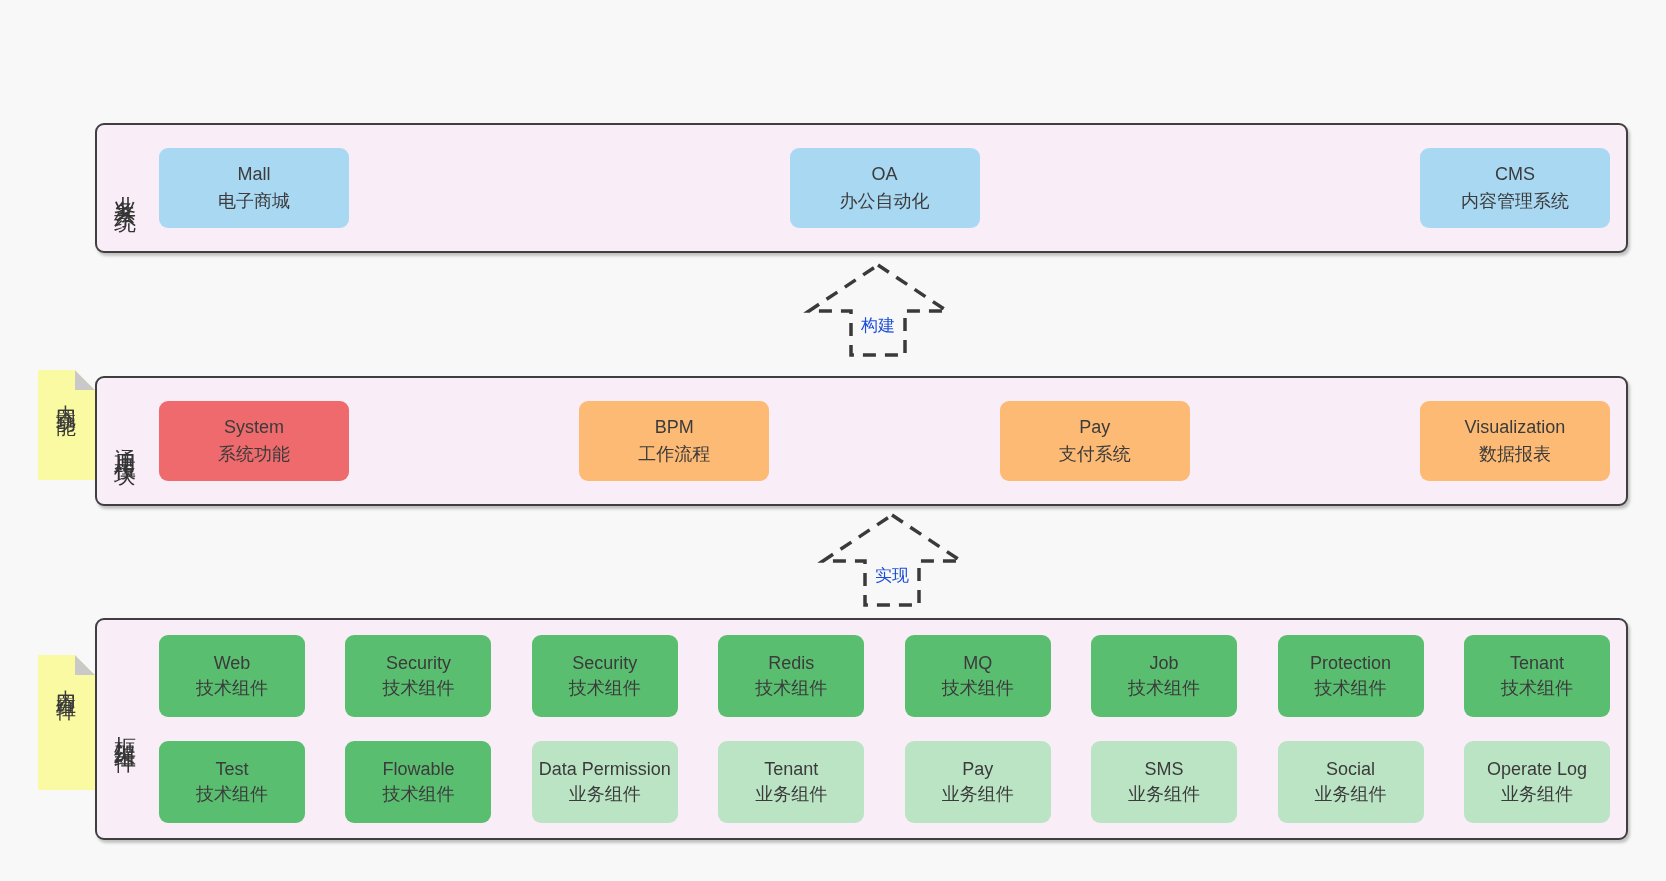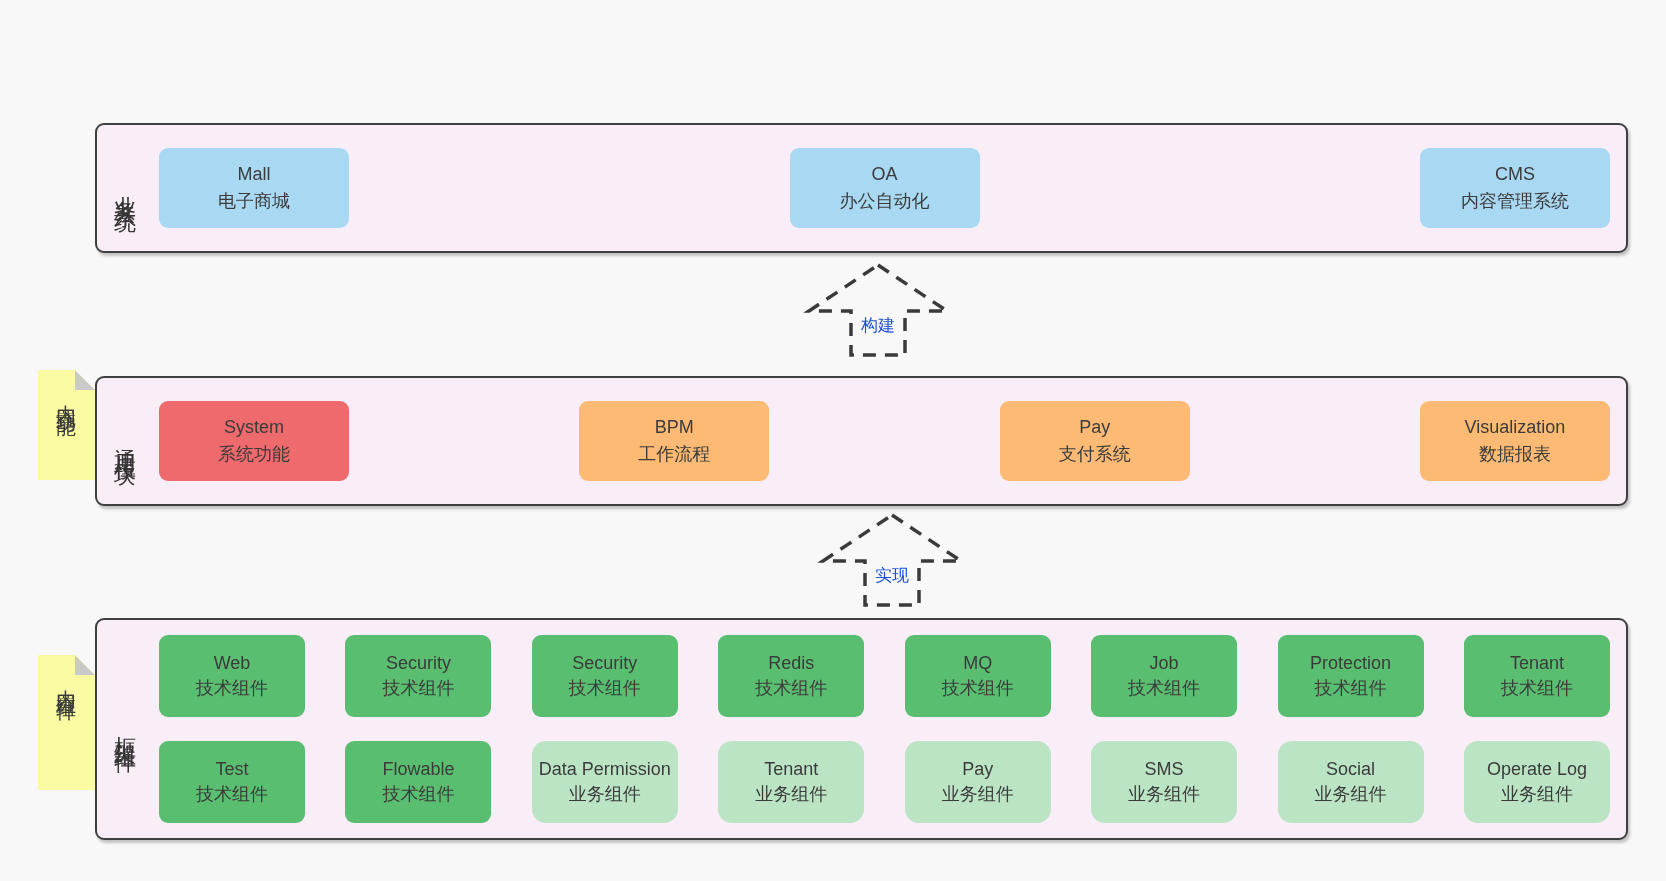--- a/index.html
+++ b/index.html
@@ -57,21 +57,21 @@
     font-size:18px;line-height:27px;color:#3b3b3b;
     box-sizing:border-box;
     padding:16px 4px;
   }
   .w6{width:190px;height:80px;}   
   .w8{width:146px;height:82px;line-height:25px;}   
   .blue{background:#a9d8f2;}
   .red{background:#ee6a6c;}
   .pink{background:#fdba74;}
   .green{background:#5abe70;}
-  .lightgreen{background:#bae4c4;border-radius:14px;}
+  .lightgreen{background:#bae4c4;}
 
   
   .sticky{
     position:absolute;left:38px;width:57px;
     background:#fafaa2;
     box-shadow:1px 2px 3px rgba(0,0,0,0.28);
     clip-path:polygon(0 0,calc(100% - 20px) 0,100% 20px,100% 100%,0 100%);
     display:flex;justify-content:center;
     z-index:5;
   }

